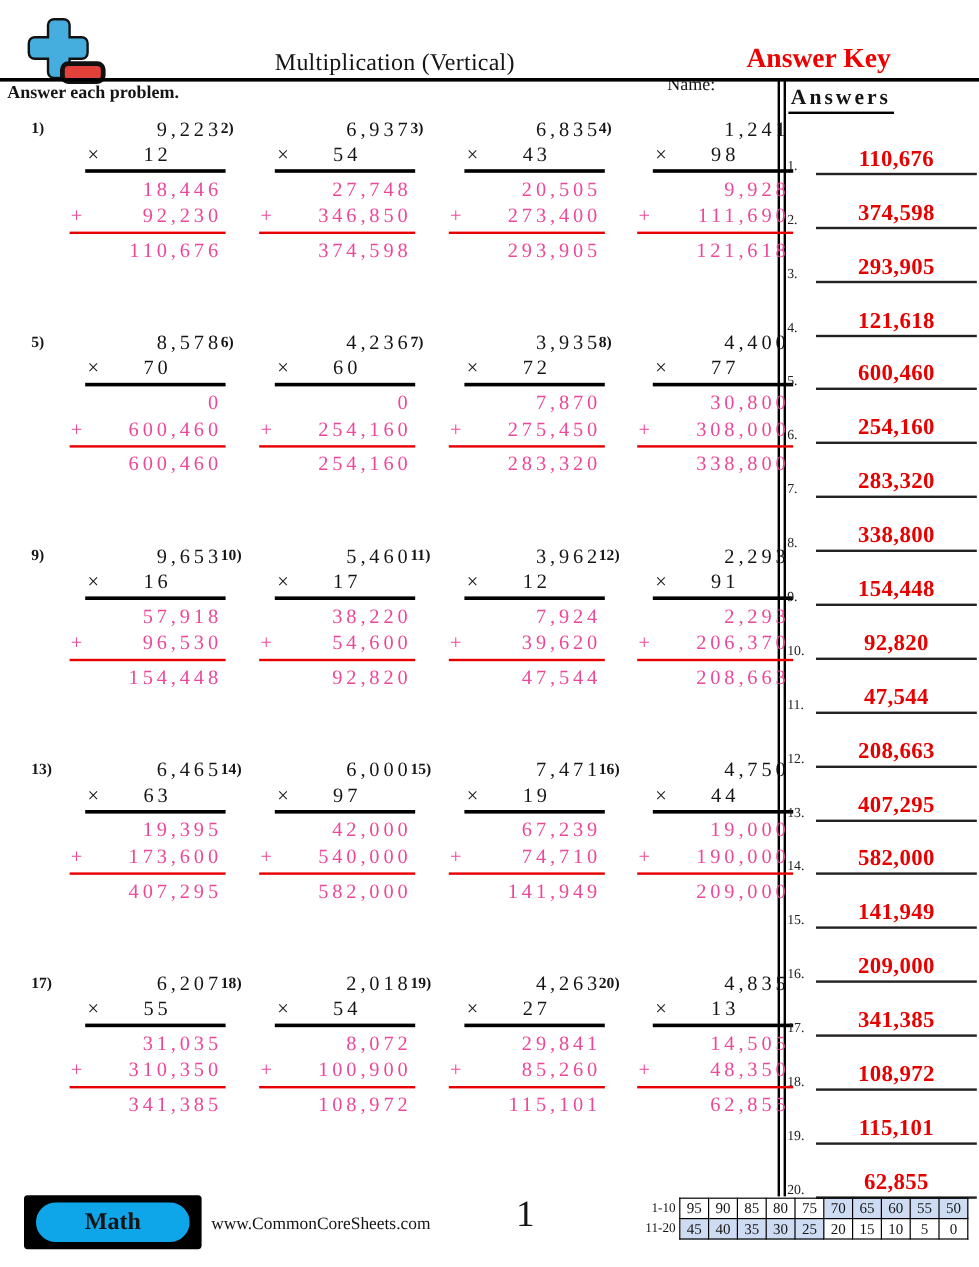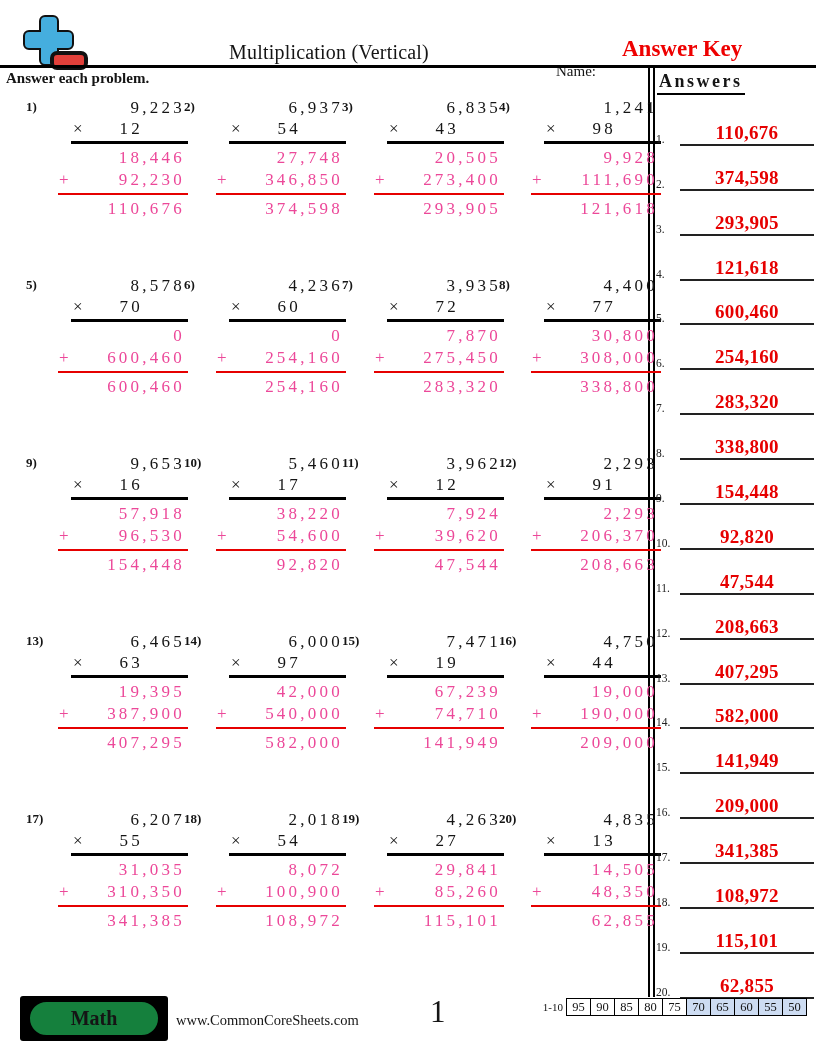--- a/index.html
+++ b/index.html
@@ -43,21 +43,21 @@
   .answers-list{position:absolute;left:656px;top:101px;width:158px;}
   .ans-item{height:44.9px;display:flex;align-items:flex-end;}
   .ans-num{width:24px;font-size:11.5px;color:#222;padding-bottom:1px;}
   .ans-val{flex:1;border-bottom:2px solid #222;text-align:center;
            font-size:19px;font-weight:bold;color:#e60000;letter-spacing:.3px;
            padding-bottom:2px;line-height:1;}
 
   
   .subject-box{position:absolute;left:20px;top:996px;width:148px;height:45px;background:#000;
                border-radius:3px;display:flex;align-items:center;}
-  .subject-pill{margin:0 auto;width:128px;height:33px;background:#15803d;border:3px solid #000;
+  .subject-pill{margin:0 auto;width:128px;height:33px;background:#0ea5e9;border:3px solid #000;
                 border-radius:20px;display:flex;align-items:center;justify-content:center;
                 font-size:20px;font-weight:bold;}
   .website{position:absolute;left:176px;top:1012px;font-size:14.5px;}
   .page-num{position:absolute;left:430px;top:994px;font-size:31px;}
   .grade-table{position:absolute;left:533px;top:998px;border-collapse:collapse;
                font-size:12.5px;}
   .grade-table td{border:1.5px solid #000;width:23px;height:16px;text-align:center;padding:0;}
   .grade-table td.lbl{border:none;font-size:11px;text-align:right;padding-right:3px;width:30px;}
   .grade-table td.shaded{background:#cddcf2;}
 </style>
@@ -304,21 +304,21 @@
         <div class="work">
           <span class="row num">6,465</span>
           <div class="row oprow mult">
             <span class="op">×</span>
             <span class="num">63</span>
           </div>
           <div class="mulline"></div>
           <span class="row r1 num red">19,395</span>
           <div class="row r1 oprow addrow red">
             <span class="op">+</span>
-            <span class="num">387,900</span>
+            <span class="num">173,600</span>
           </div>
           <div class="addline"></div>
           <span class="row r1 num red">407,295</span>
         </div>
       </div>
       <div class="problem">
         <span class="pnum">14)</span>
         <div class="work">
           <span class="row num">6,000</span>
           <div class="row oprow mult">
@@ -544,16 +544,29 @@
           <td>90</td>
           <td>85</td>
           <td>80</td>
           <td>75</td>
           <td class="shaded">70</td>
           <td class="shaded">65</td>
           <td class="shaded">60</td>
           <td class="shaded">55</td>
           <td class="shaded">50</td>
         </tr>
+        <tr>
+          <td class="lbl">11-20</td>
+          <td class="shaded">45</td>
+          <td class="shaded">40</td>
+          <td class="shaded">35</td>
+          <td class="shaded">30</td>
+          <td class="shaded">25</td>
+          <td>20</td>
+          <td>15</td>
+          <td>10</td>
+          <td>5</td>
+          <td>0</td>
+        </tr>
       </tbody>
     </table>
 
 </div>
 
 </body></html>

